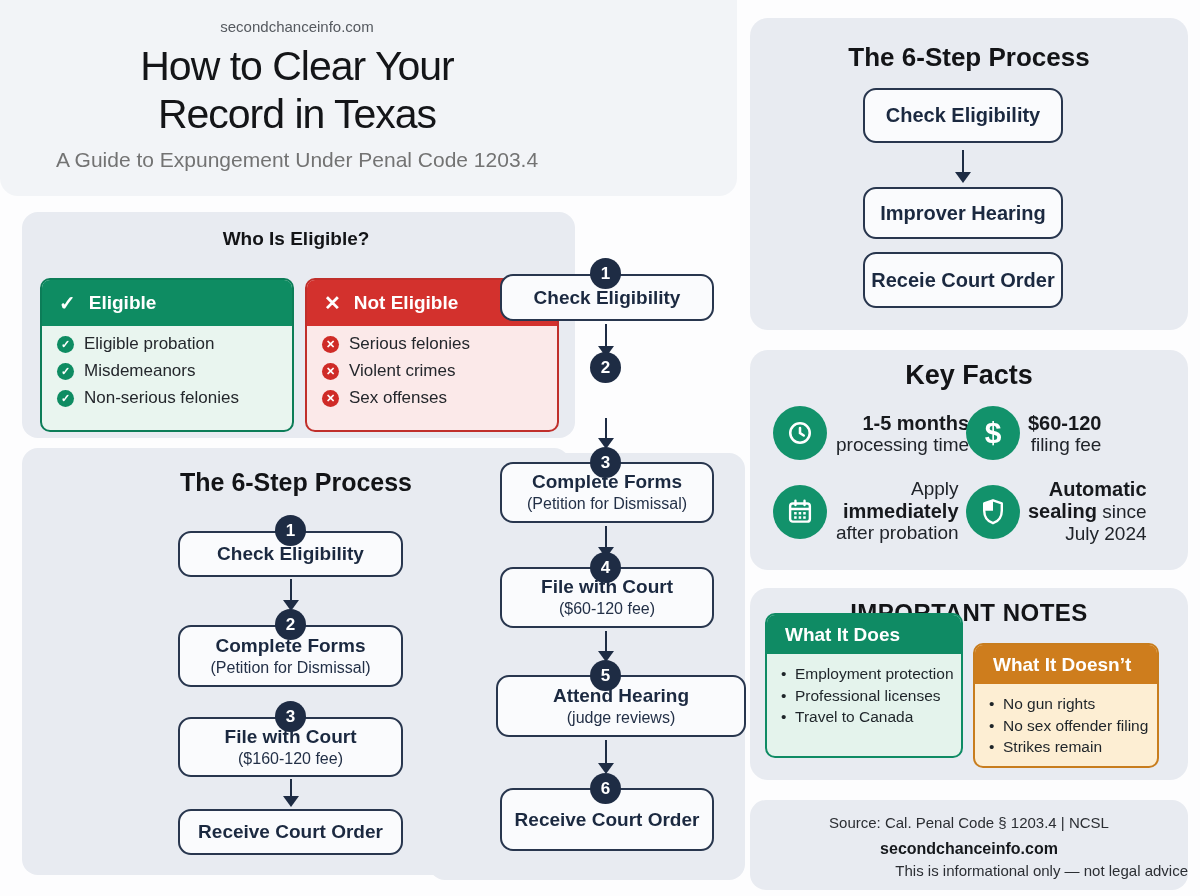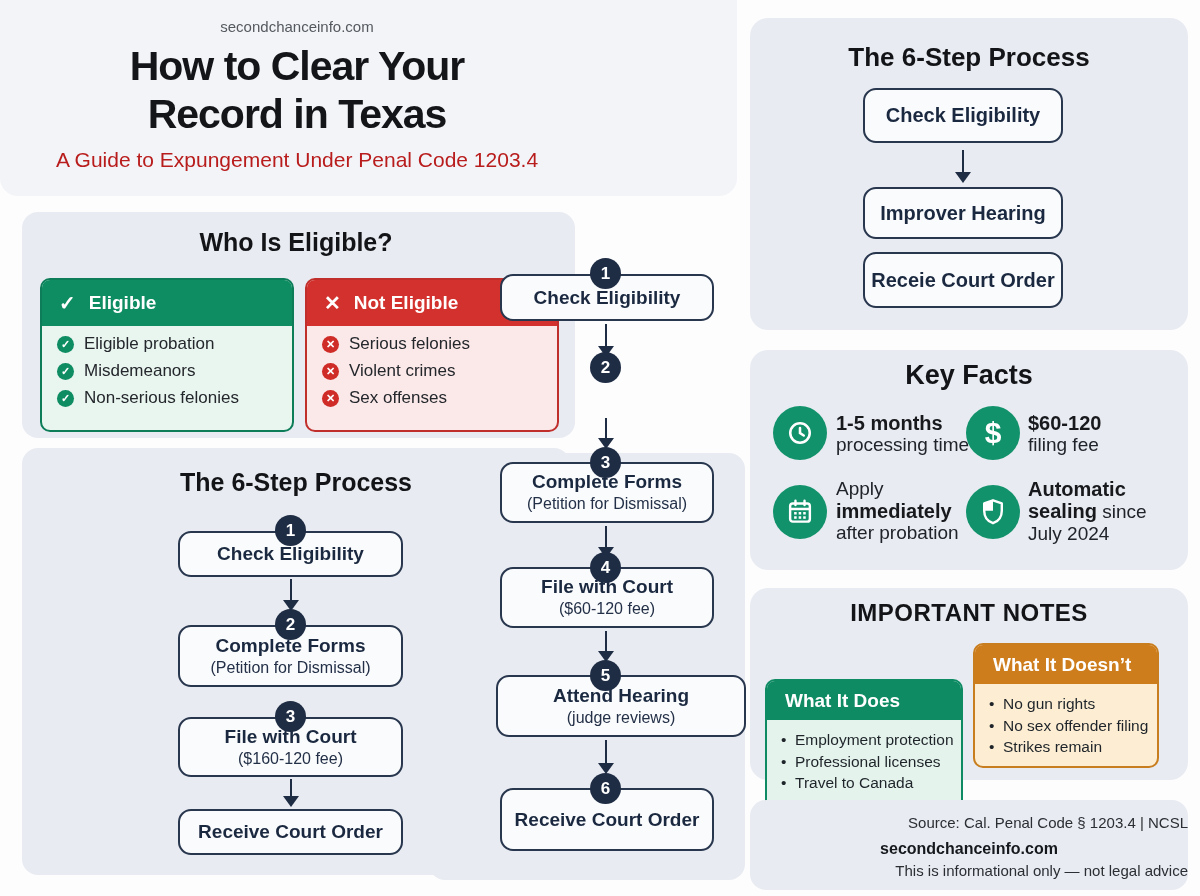--- a/index.html
+++ b/index.html
@@ -3,23 +3,23 @@
 <meta charset="utf-8">
 <style>
   html,body{margin:0;padding:0;background:#ffffff;}
   .canvas{position:relative;width:1200px;height:896px;background:#fdfdfe;overflow:hidden;
           font-family:"Liberation Sans", sans-serif;color:#1c1e22;}
   .panel{position:absolute;background:#e8ebf1;border-radius:16px;}
 
   
   .band{position:absolute;left:0;top:0;width:737px;height:196px;background:#f2f4f7;border-radius:0 0 18px 18px;}
   .site{position:absolute;left:0;top:18px;width:594px;text-align:center;font-size:15px;color:#55595f;}
-  .h-title{position:absolute;left:0;top:42px;width:594px;text-align:center;font-size:41px;font-weight:bold;
+  .h-title{position:absolute;left:0;top:42px;width:594px;text-align:center;font-size:41px;font-weight:normal;
            color:#141518;line-height:1.18;letter-spacing:-1px;margin:0;}
-  .h-sub{position:absolute;left:0;top:148px;width:594px;text-align:center;font-size:21px;color:#b91c1c;}
+  .h-sub{position:absolute;left:0;top:148px;width:594px;text-align:center;font-size:21px;color:#737373;}
 
   
   .sec-title{position:absolute;font-weight:bold;color:#131417;text-align:center;}
 
   
   .ecard{position:absolute;width:250px;height:150px;border-radius:10px;overflow:hidden;}
   .ecard.green{border:2px solid #0c7d58;background:#e9f5ef;}
   .ecard.red{border:2px solid #c02f2b;background:#fbe9e9;}
   .ecard .hd{height:46px;display:flex;align-items:center;padding-left:17px;color:#fff;
              font-weight:bold;font-size:19px;}
@@ -44,21 +44,21 @@
          font-weight:bold;font-size:17px;display:flex;align-items:center;justify-content:center;z-index:6;}
   .arrow{position:absolute;width:16px;z-index:4;}
   .arrow .shaft{position:absolute;left:6.7px;top:0;width:2.6px;background:#1e2c44;}
   .arrow .head{position:absolute;left:0;bottom:0;width:0;height:0;border-left:8px solid transparent;
                border-right:8px solid transparent;border-top:11px solid #1e2c44;}
 
   
   .kico{position:absolute;width:54px;height:54px;border-radius:50%;background:#12926b;
         display:flex;align-items:center;justify-content:center;color:#fff;}
   .kico .dollar{font-size:30px;font-weight:bold;}
-  .ktext{position:absolute;font-size:19px;color:#20242a;line-height:22px;}
+  .ktext{position:absolute;font-size:19px;color:#20242a;line-height:22px;text-align:right;}
   .ktext .b{font-weight:bold;font-size:20px;color:#17191d;}
 
   
   .ncard{position:absolute;border-radius:10px;overflow:hidden;box-sizing:border-box;}
   .ncard.green{border:2px solid #0f8b64;background:#e4f3ec;}
   .ncard.orange{border:2px solid #c87d1e;background:#fdeed3;}
   .ncard .nhd{height:39px;display:flex;align-items:center;padding-left:18px;color:#fff;
               font-weight:bold;font-size:19px;}
   .ncard.green .nhd{background:#0f8b64;}
   .ncard.orange .nhd{background:#ce7d1d;}
@@ -75,21 +75,21 @@
 
 <div class="canvas">
 
   <div class="band">
     <div class="site">secondchanceinfo.com</div>
     <h1 class="h-title"><span>How to Clear Your</span><br><span>Record in Texas</span></h1>
     <div class="h-sub">A Guide to Expungement Under Penal Code 1203.4</div>
   </div>
 
   <div class="panel" style="left:22px;top:212px;width:553px;height:226px;"></div>
-  <div class="sec-title" style="left:22px;top:228px;width:548px;font-size:25px;">Who Is Eligible?</div>
+  <div class="sec-title" style="left:22px;top:228px;width:548px;font-size:19px;">Who Is Eligible?</div>
 
   <div class="ecard green" style="left:40px;top:278px;">
     <div class="hd">
       <span class="hglyph">✓</span>
       <span>Eligible</span>
     </div>
     <div class="erow" style="top:54px;">
       <span class="cico g">✓</span>
       <span class="etext">Eligible probation</span>
     </div>
@@ -273,21 +273,21 @@
   </div>
   <div class="ktext" style="left:1028px;top:478px;">
     <div class="b">Automatic</div>
     <div><span class="b">sealing</span><span> since</span></div>
     <div>July 2024</div>
   </div>
 
   <div class="panel" style="left:750px;top:588px;width:438px;height:192px;border-radius:18px;"></div>
   <div class="sec-title" style="left:750px;top:599px;width:438px;font-size:24px;letter-spacing:0.5px;">IMPORTANT NOTES</div>
 
-  <div class="ncard green" style="left:765px;top:679px;width:198px;height:145px;">
+  <div class="ncard green" style="left:765px;top:613px;width:198px;height:145px;">
     <div class="nhd">What It Does</div>
     <div class="nlist">
       <div class="nrow">
           <span class="bdot">•</span>
           <span>Employment protection</span>
         </div>
       <div class="nrow">
           <span class="bdot">•</span>
           <span>Professional licenses</span>
         </div>
@@ -310,17 +310,17 @@
           <span>No sex offender filing</span>
         </div>
       <div class="nrow">
           <span class="bdot">•</span>
           <span>Strikes remain</span>
         </div>
     </div>
   </div>
 
   <div class="panel" style="left:750px;top:800px;width:438px;height:90px;border-radius:16px;"></div>
-  <div class="f1" style="left:750px;top:814px;text-align:right;">Source: Cal. Penal Code § 1203.4 | NCSL</div>
+  <div class="f1" style="left:750px;top:814px;">Source: Cal. Penal Code § 1203.4 | NCSL</div>
   <div class="f2" style="left:750px;top:840px;">secondchanceinfo.com</div>
   <div class="f3" style="left:750px;top:862px;text-align:right;">This is informational only — not legal advice</div>
 
 </div>
 
 </body></html>

